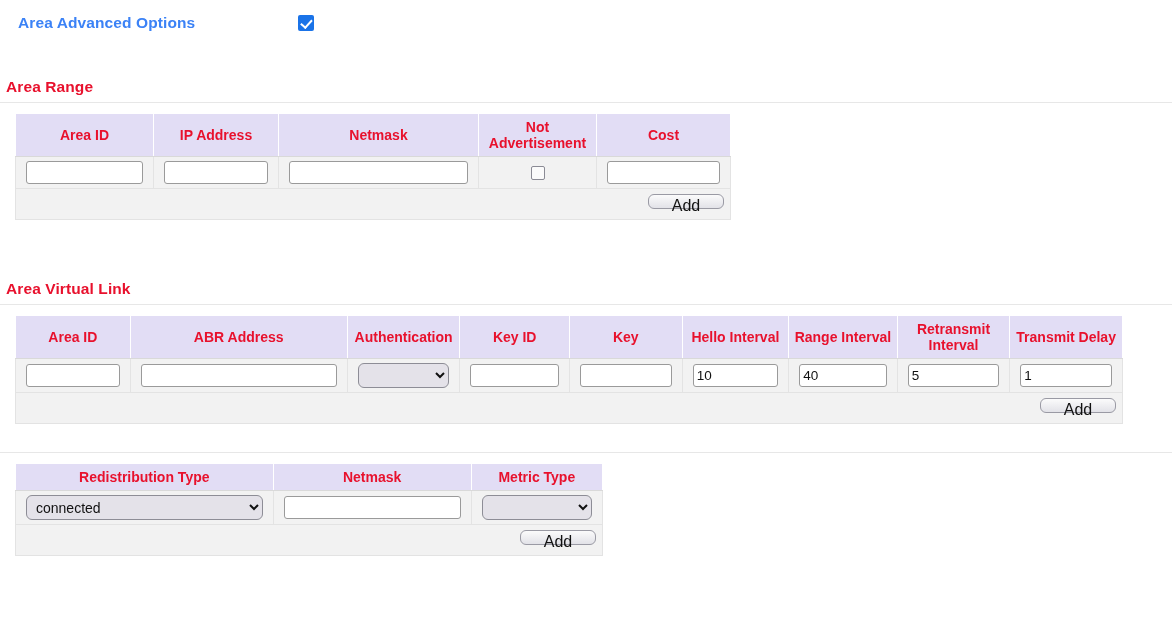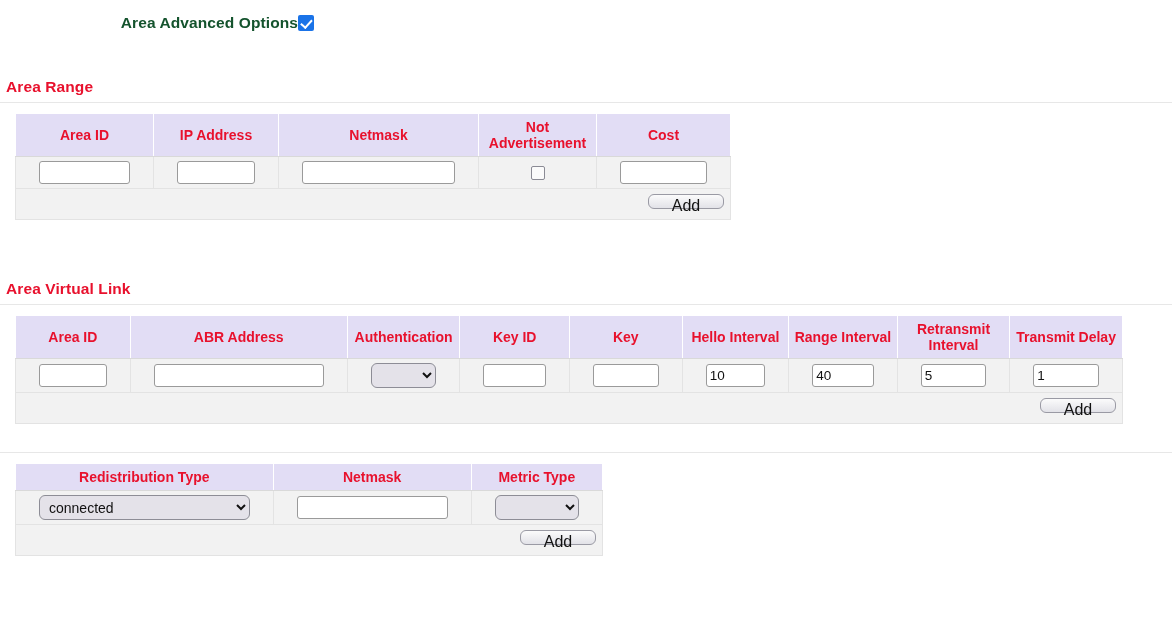--- a/index.html
+++ b/index.html
@@ -19,26 +19,25 @@
   }
 
   
   .toggle-row {
     display: flex;
     align-items: center;
     height: 46px;
     padding: 0 0 0 18px;
   }
   .toggle-label {
-    color: #14532d;
+    color: #3b82f6;
     font-weight: bold;
     font-size: 15.5px;
     width: 280px;
     letter-spacing: .1px;
-    text-align: right;
   }
   .cb-adv {
     width: 16px;
     height: 16px;
     border-radius: 2px;
     background: #1a73e8;
     position: relative;
     display: inline-block;
     cursor: pointer;
     flex: 0 0 auto;
@@ -89,21 +88,21 @@
     border: 1px solid #ffffff;
     border-bottom: 1px solid #d9d9d9;
     padding: 5px 4px;
     line-height: 1.15;
     white-space: normal;
     margin-left: 48px;
   }
   table.grid td {
     border: 1px solid #e3e3e3;
     background: #f2f2f2;
-    padding: 4px 23px;
+    padding: 4px 10px;
     text-align: center;
     vertical-align: middle;
   }
   table.grid td.addcell {
     text-align: right;
     padding: 5px 6px;
     border-top: 1px solid #e0e0e0;
   }
 
   

